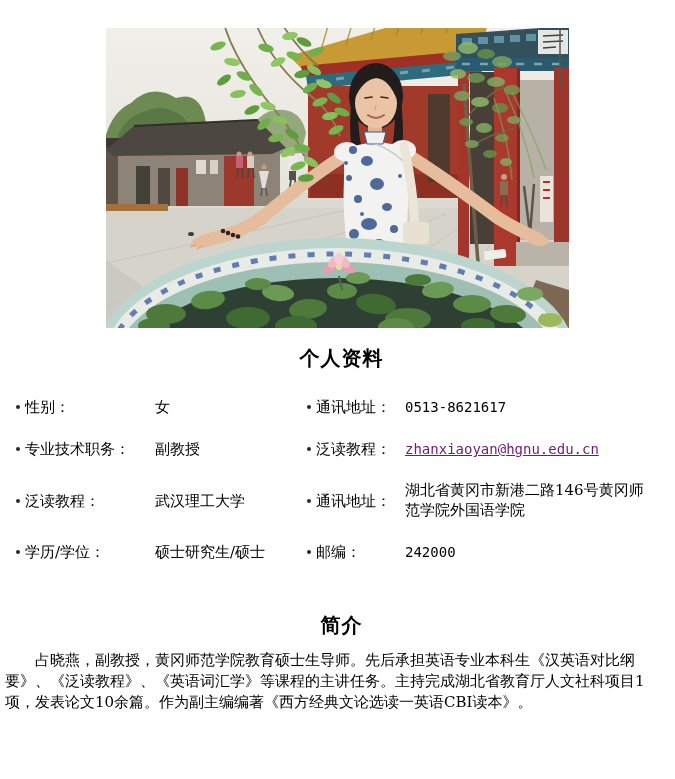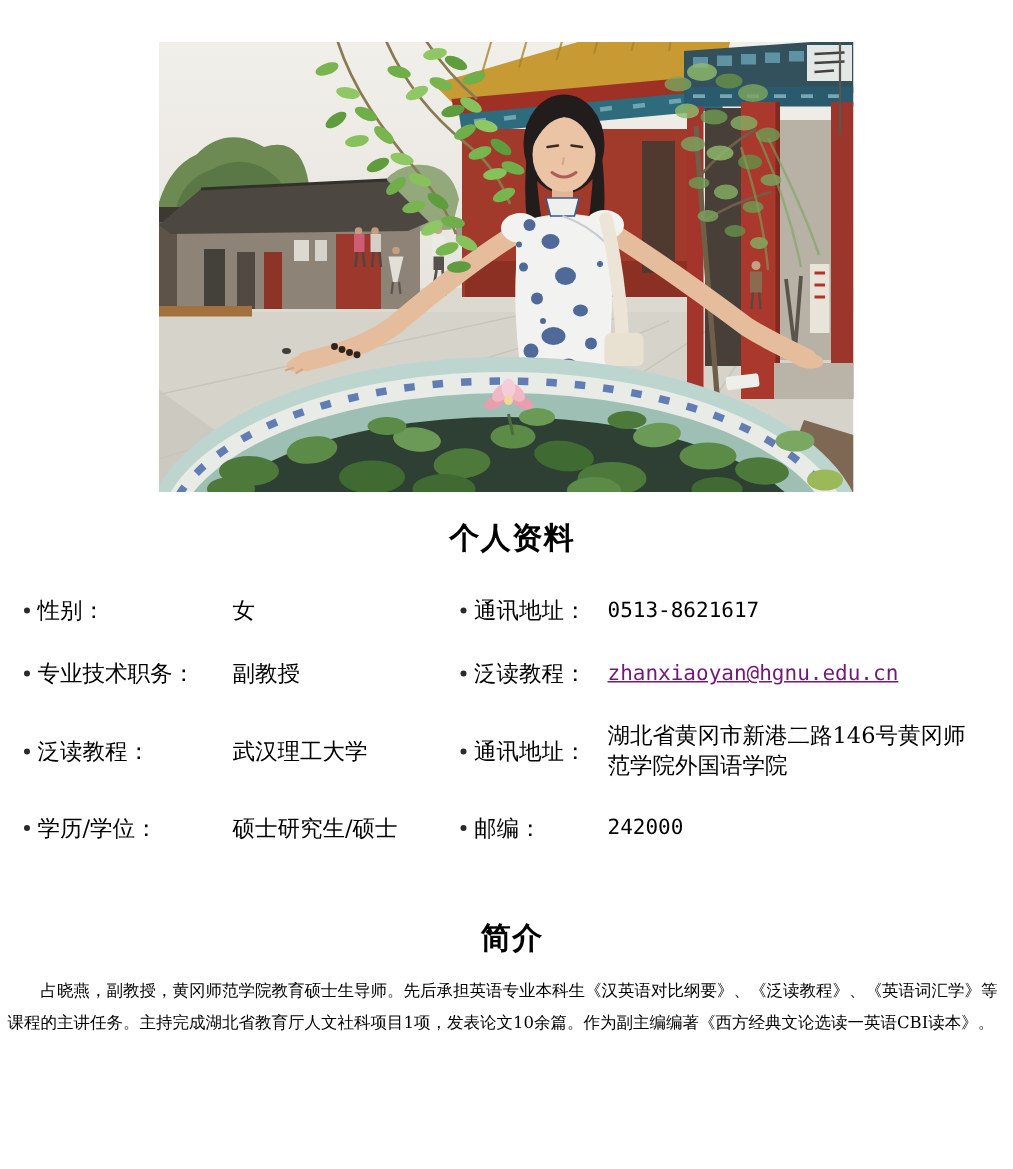--- a/index.html
+++ b/index.html
@@ -36,21 +36,21 @@
     font-family:"DejaVu Sans Mono","Liberation Mono",monospace;
     font-size:14px;
   }
   .value.addr{max-width:240px;line-height:19.5px;}
   a.email-link{
     color:#701a75;text-decoration:underline;
     font-family:"DejaVu Sans Mono","Liberation Mono",monospace;
     font-size:14px;cursor:pointer;
   }
   .bio{
-    font-size:11px;line-height:21px;color:#000;
+    font-size:15px;line-height:21px;color:#000;
     margin:13px 5px 0 5px;text-indent:2em;
   }
 </style>
 </head>
 <body>
 
 <div class="photo-wrap">
 <svg viewBox="0 0 463 300" xmlns="http://www.w3.org/2000/svg">
   <defs>
     <clipPath id="ph">

